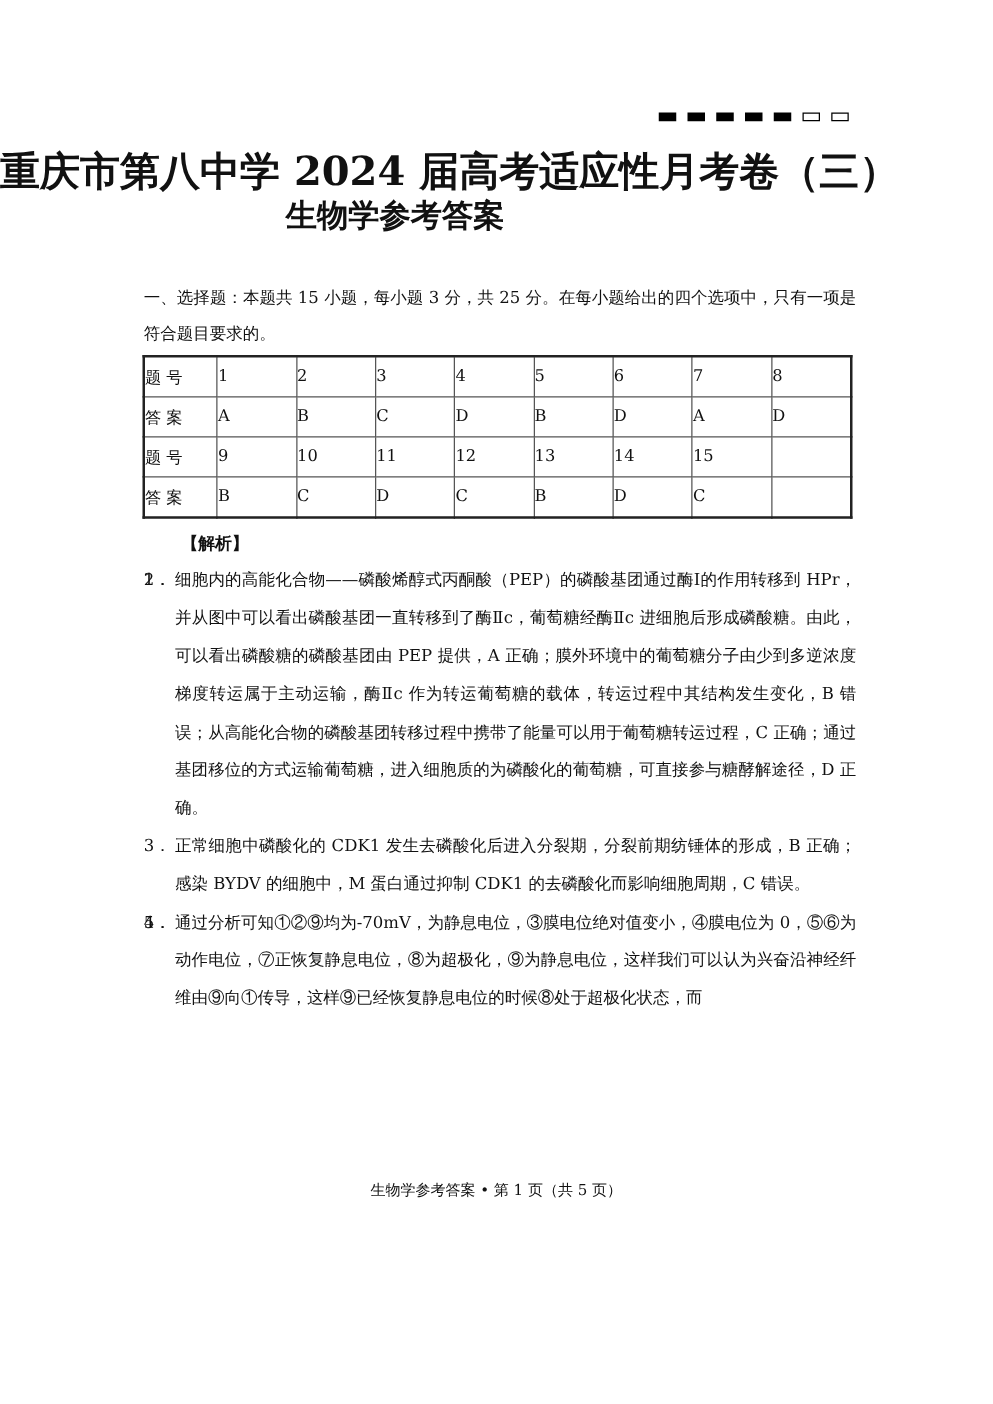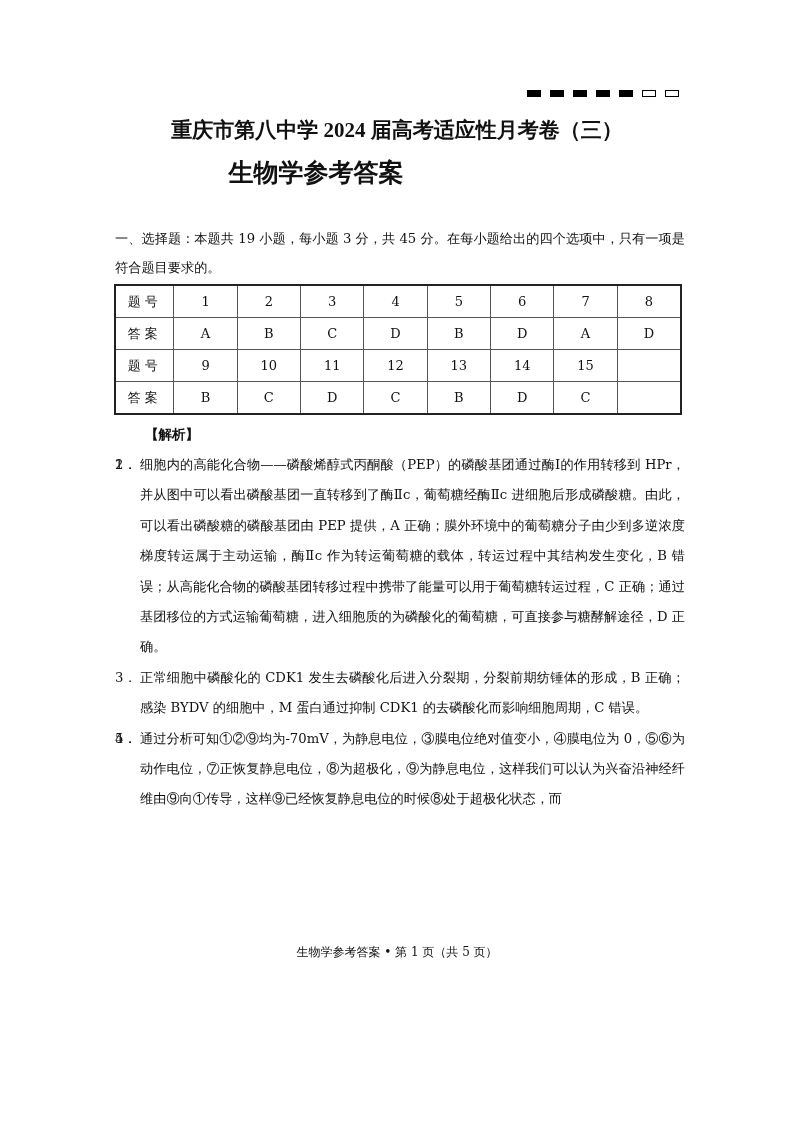--- a/index.html
+++ b/index.html
@@ -2,29 +2,29 @@
 <html><head>
   <meta charset="utf-8">
   <style>
     html, body { margin: 0; padding: 0; background: #ffffff; }
     body { width: 794px; height: 1123px; position: relative; overflow: hidden;
       font-family: "DejaVu Serif", "Liberation Serif", serif; color: #111; }
     .marks { position: absolute; top: 90px; left: 527px; display: flex; gap: 9px; }
     .mark { width: 14px; height: 7px; box-sizing: border-box; }
     .mark.filled { background: #000; }
     .mark.empty { border: 1px solid #000; background: #fff; }
-    .title1 { position: absolute; top: 116px; left: 0; width: 794px; text-align: center;
-      font-size: 21px; font-weight: bold; letter-spacing: 0px; font-family: Liberation Serif, serif; }
+    .title1 { position: absolute; top: 116px; left: 0; width: 794px; text-align: left;
+      font-size: 32px; font-weight: bold; letter-spacing: 0px; }
     .title2 { position: absolute; top: 156px; left: 0; width: 632px; text-align: center;
       font-size: 25px; font-weight: bold; }
     .section { position: absolute; top: 224px; left: 115px; width: 570px;
       font-size: 13.2px; line-height: 29px; text-align: justify; }
     table.ans { position: absolute; top: 284px; left: 114px; width: 568px;
       border-collapse: collapse; font-size: 13px; }
-    table.ans td { border: 1px solid #555; height: 31px; text-align: center; padding: 0; width: 63px; }
+    table.ans td { border: 1px solid #555; height: 31px; padding: 0; width: 63px; }
     table.ans { border: 2px solid #222; }
     table.ans td.hdr { width: 58px; letter-spacing: 4px; }
     .jiexi { position: absolute; top: 426px; left: 113px; font-size: 13.5px; font-weight: bold; margin-left: 32px; }
     .items { position: absolute; top: 450px; left: 115px; width: 570px; font-size: 13.2px; }
     .item { position: relative; padding-left: 25px; line-height: 30.4px; text-align: justify; margin: 0; }
     .item .num { position: absolute; left: 0; top: 0; }
     .footer { position: absolute; top: 944px; left: 0; width: 794px; text-align: center; font-size: 12px; }
   </style>
 </head>
 <body>
@@ -35,21 +35,21 @@
     <span class="mark filled"></span>
     <span class="mark filled"></span>
     <span class="mark filled"></span>
     <span class="mark empty"></span>
     <span class="mark empty"></span>
   </div>
 
 <div class="title1">重庆市第八中学 2024 届高考适应性月考卷（三）</div>
 <div class="title2">生物学参考答案</div>
 
-<div class="section">一、选择题：本题共 19 小题，每小题 3 分，共 45 分。在每小题给出的四个选项中，只有一项是符合题目要求的。</div>
+<div class="section">一、选择题：本题共 15 小题，每小题 3 分，共 25 分。在每小题给出的四个选项中，只有一项是符合题目要求的。</div>
 
 <table class="ans">
   <tbody>
     <tr>
       <td class="hdr">题号</td>
       <td>1</td>
       <td>2</td>
       <td>3</td>
       <td>4</td>
       <td>5</td>

